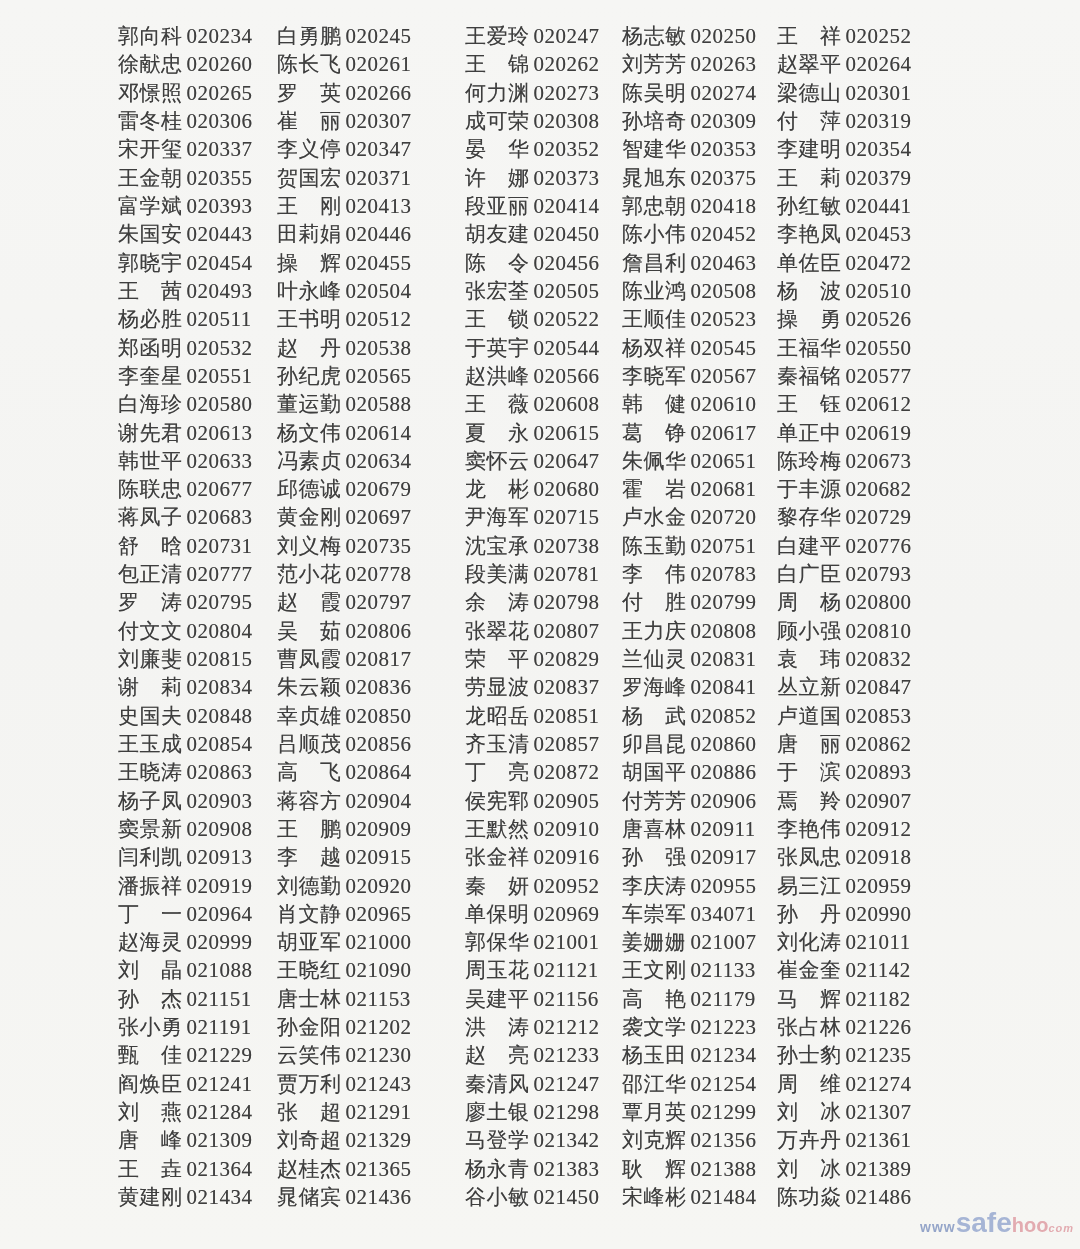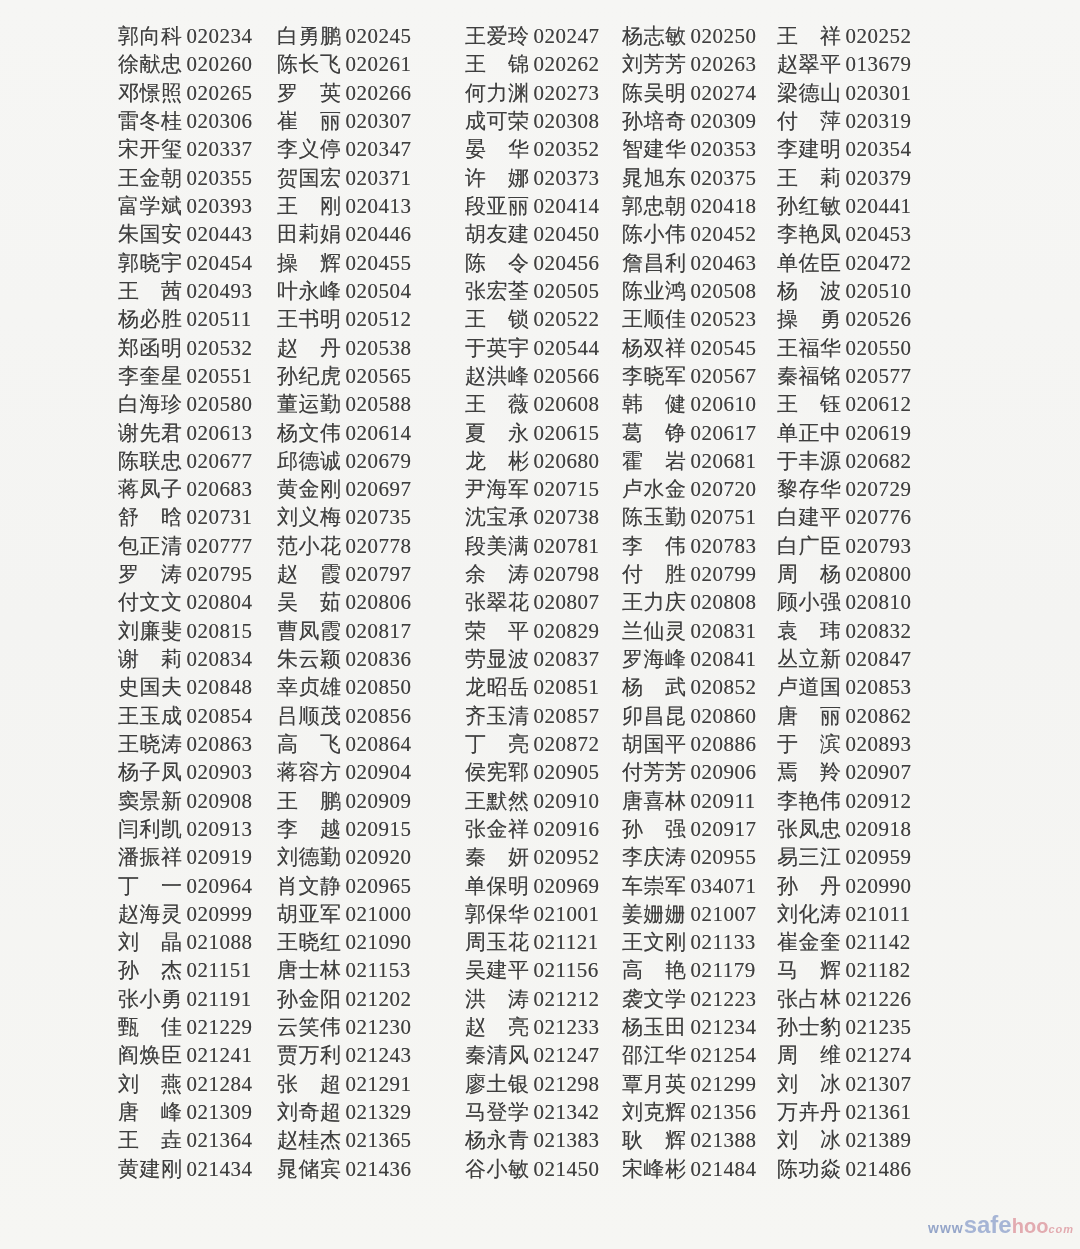--- a/index.html
+++ b/index.html
@@ -39,42 +39,42 @@
     position:absolute;
     right:6px;bottom:12px;
     font-family:"Liberation Sans","DejaVu Sans",sans-serif;
     font-weight:bold;
     opacity:0.8;
     white-space:nowrap;
     line-height:1;
   }
   .wm span{vertical-align:baseline;}
   .wm-www{font-size:14px;letter-spacing:1px;color:#7d92bf;}
-  .wm-safe{font-size:24px;color:#93a5ce;}
+  .wm-safe{font-size:28px;color:#93a5ce;}
   .wm-hoo{font-size:20px;color:#de99a0;}
   .wm-com{font-size:11px;letter-spacing:1px;color:#de99a0;font-style:italic;}
 </style>
 </head>
 <body>
 
 <div class="page">
   <div class="roster">
       <div class="row">
         <div class="cell"><span class="pname">郭向科</span><span class="pnum">020234</span></div>
         <div class="cell"><span class="pname">白勇鹏</span><span class="pnum">020245</span></div>
         <div class="cell"><span class="pname">王爱玲</span><span class="pnum">020247</span></div>
         <div class="cell"><span class="pname">杨志敏</span><span class="pnum">020250</span></div>
         <div class="cell"><span class="pname">王　祥</span><span class="pnum">020252</span></div>
       </div>
       <div class="row">
         <div class="cell"><span class="pname">徐献忠</span><span class="pnum">020260</span></div>
         <div class="cell"><span class="pname">陈长飞</span><span class="pnum">020261</span></div>
         <div class="cell"><span class="pname">王　锦</span><span class="pnum">020262</span></div>
         <div class="cell"><span class="pname">刘芳芳</span><span class="pnum">020263</span></div>
-        <div class="cell"><span class="pname">赵翠平</span><span class="pnum">013679</span></div>
+        <div class="cell"><span class="pname">赵翠平</span><span class="pnum">020264</span></div>
       </div>
       <div class="row">
         <div class="cell"><span class="pname">邓憬照</span><span class="pnum">020265</span></div>
         <div class="cell"><span class="pname">罗　英</span><span class="pnum">020266</span></div>
         <div class="cell"><span class="pname">何力渊</span><span class="pnum">020273</span></div>
         <div class="cell"><span class="pname">陈吴明</span><span class="pnum">020274</span></div>
         <div class="cell"><span class="pname">梁德山</span><span class="pnum">020301</span></div>
       </div>
       <div class="row">
         <div class="cell"><span class="pname">雷冬桂</span><span class="pnum">020306</span></div>
@@ -152,20 +152,27 @@
         <div class="cell"><span class="pname">王　薇</span><span class="pnum">020608</span></div>
         <div class="cell"><span class="pname">韩　健</span><span class="pnum">020610</span></div>
         <div class="cell"><span class="pname">王　钰</span><span class="pnum">020612</span></div>
       </div>
       <div class="row">
         <div class="cell"><span class="pname">谢先君</span><span class="pnum">020613</span></div>
         <div class="cell"><span class="pname">杨文伟</span><span class="pnum">020614</span></div>
         <div class="cell"><span class="pname">夏　永</span><span class="pnum">020615</span></div>
         <div class="cell"><span class="pname">葛　铮</span><span class="pnum">020617</span></div>
         <div class="cell"><span class="pname">单正中</span><span class="pnum">020619</span></div>
+      </div>
+      <div class="row">
+        <div class="cell"><span class="pname">韩世平</span><span class="pnum">020633</span></div>
+        <div class="cell"><span class="pname">冯素贞</span><span class="pnum">020634</span></div>
+        <div class="cell"><span class="pname">窦怀云</span><span class="pnum">020647</span></div>
+        <div class="cell"><span class="pname">朱佩华</span><span class="pnum">020651</span></div>
+        <div class="cell"><span class="pname">陈玲梅</span><span class="pnum">020673</span></div>
       </div>
       <div class="row">
         <div class="cell"><span class="pname">陈联忠</span><span class="pnum">020677</span></div>
         <div class="cell"><span class="pname">邱德诚</span><span class="pnum">020679</span></div>
         <div class="cell"><span class="pname">龙　彬</span><span class="pnum">020680</span></div>
         <div class="cell"><span class="pname">霍　岩</span><span class="pnum">020681</span></div>
         <div class="cell"><span class="pname">于丰源</span><span class="pnum">020682</span></div>
       </div>
       <div class="row">
         <div class="cell"><span class="pname">蒋凤子</span><span class="pnum">020683</span></div>

